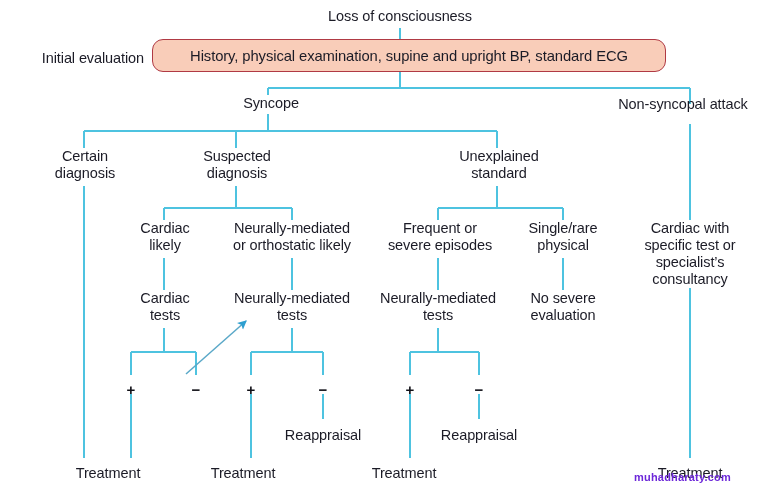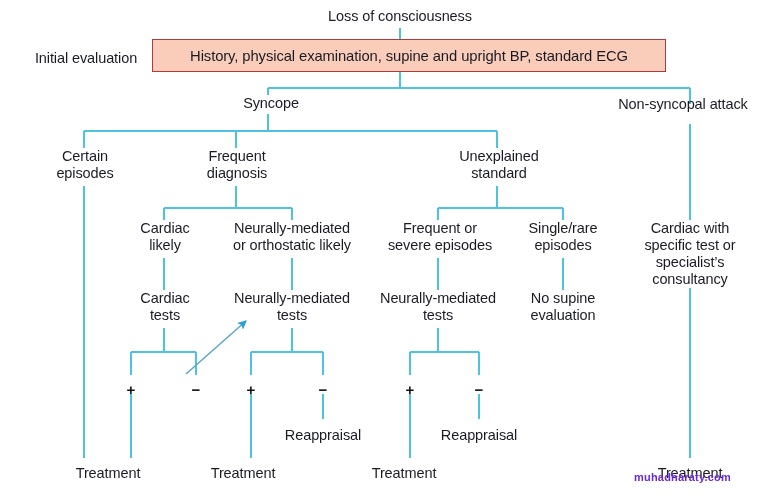--- a/index.html
+++ b/index.html
@@ -25,21 +25,21 @@
   }
   .node {
     position: absolute;
     text-align: center;
     font-size: 14.5px;
     line-height: 17px;
     color: #1b1b26;
     white-space: pre-line;
     letter-spacing: -0.1px;
   }
-  .node.left { text-align: center; }
+  .node.left { text-align: right; }
   .sign {
     position: absolute;
     text-align: center;
     font-size: 15px;
     line-height: 15px;
     color: #111118;
     font-weight: 600;
   }
   .evalbox {
     position: absolute;
@@ -129,68 +129,68 @@
     <g>
       <defs>
         <marker id="arrowhead" markerWidth="7" markerHeight="7" refX="5.4" refY="3" orient="auto" markerUnits="strokeWidth">
           <path d="M0,0 L6.2,3 L0,6 L1.4,3 Z" fill="#2e9fd0"></path>
         </marker>
       </defs>
       <line x1="186" y1="374" x2="246" y2="321" stroke="#5aa8c8" stroke-width="1.5" marker-end="url(#arrowhead)"></line>
     </g>
   </svg>
 
-  <div class="evalbox" style="left:152px; top:39px; width:514px; height:33px;">
+  <div class="evalbox" style="left:152px; top:39px; width:514px; height:33px;border-radius:11px;">
     <span>History, physical examination, supine and upright BP, standard ECG</span>
   </div>
 
   <div class="node" style="left:320px; top:8px; width:160px;">Loss of consciousness</div>
 
   <div class="node left" style="left:28px; top:50px; width:116px;">Initial evaluation</div>
 
   <div class="node" style="left:216px; top:95px; width:110px;">Syncope</div>
 
   <div class="node" style="left:598px; top:96px; width:170px;">Non-syncopal attack</div>
 
   <div class="node" style="left:32px; top:148px; width:106px;">Certain
-episodes</div>
-
-  <div class="node" style="left:182px; top:148px; width:110px;">Frequent
+diagnosis</div>
+
+  <div class="node" style="left:182px; top:148px; width:110px;">Suspected
 diagnosis</div>
 
   <div class="node" style="left:437px; top:148px; width:124px;">Unexplained
 standard</div>
 
   <div class="node" style="left:112px; top:220px; width:106px;">Cardiac
 likely</div>
 
   <div class="node" style="left:212px; top:220px; width:160px;">Neurally-mediated
 or orthostatic likely</div>
 
   <div class="node" style="left:372px; top:220px; width:136px;">Frequent or
 severe episodes</div>
 
   <div class="node" style="left:511px; top:220px; width:104px;">Single/rare
-episodes</div>
+physical</div>
 
   <div class="node" style="left:626px; top:220px; width:128px;">Cardiac with
 specific test or
 specialist’s
 consultancy</div>
 
   <div class="node" style="left:112px; top:290px; width:106px;">Cardiac
 tests</div>
 
   <div class="node" style="left:212px; top:290px; width:160px;">Neurally-mediated
 tests</div>
 
   <div class="node" style="left:358px; top:290px; width:160px;">Neurally-mediated
 tests</div>
 
-  <div class="node" style="left:511px; top:290px; width:104px;">No supine
+  <div class="node" style="left:511px; top:290px; width:104px;">No severe
 evaluation</div>
 
   <div class="node" style="left:271px; top:427px; width:104px;">Reappraisal</div>
 
   <div class="node" style="left:427px; top:427px; width:104px;">Reappraisal</div>
 
   <div class="node" style="left:62px; top:465px; width:92px;">Treatment</div>
 
   <div class="node" style="left:197px; top:465px; width:92px;">Treatment</div>
 

